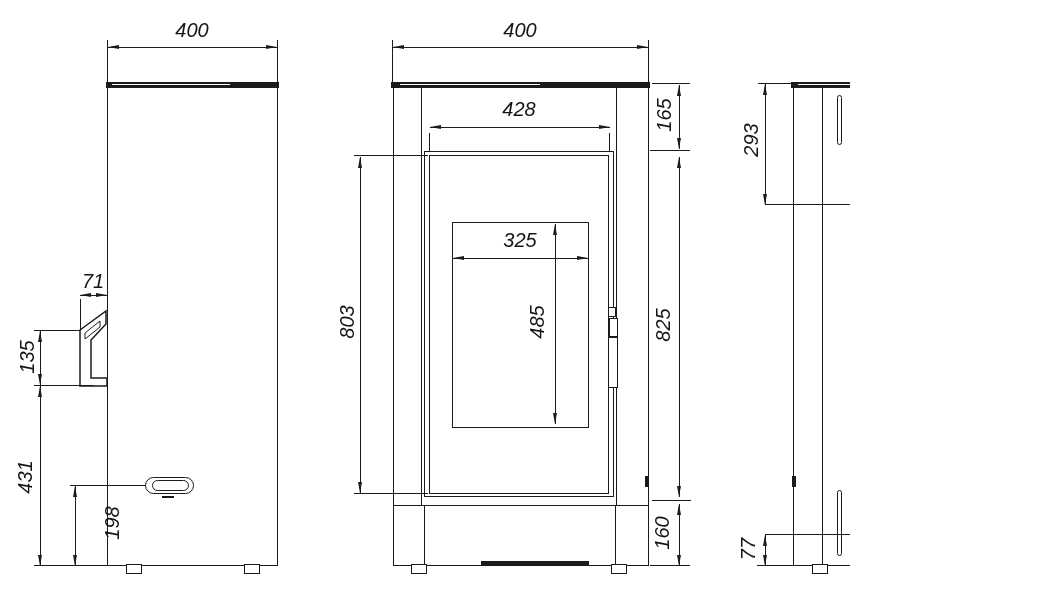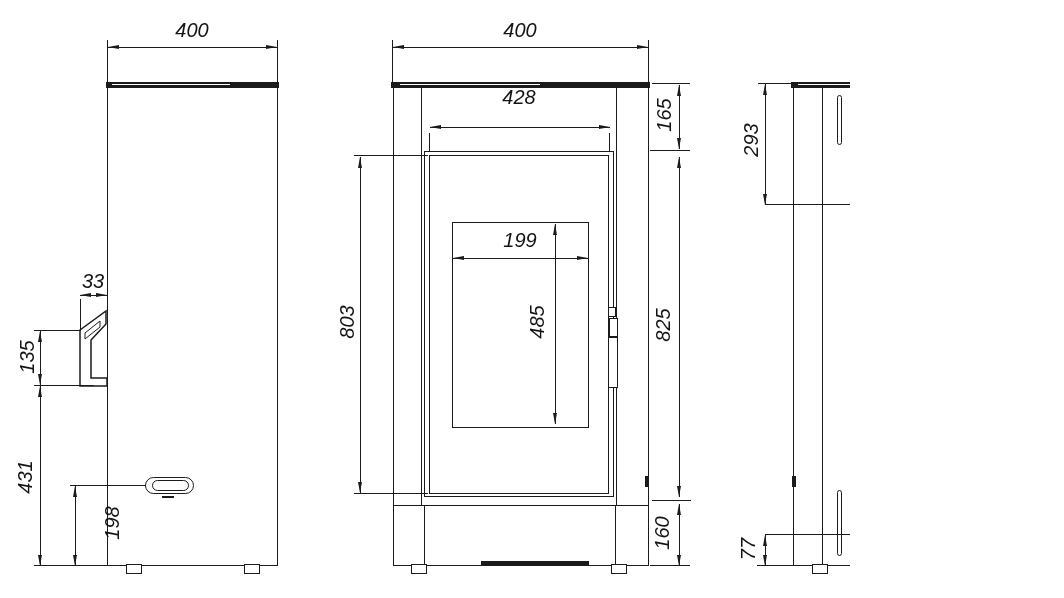--- a/index.html
+++ b/index.html
@@ -48,21 +48,21 @@
     <div class="box" style="left:126px;top:564px;width:16px;height:10px"></div>
     <div class="box" style="left:244px;top:564px;width:16px;height:10px"></div>
 
     <div class="ln" style="left:107px;top:40px;width:1px;height:44px"></div>
     <div class="ln" style="left:277px;top:40px;width:1px;height:44px"></div>
     <div class="dimh" style="left:108px;top:47px;width:169px"></div>
     <span class="lbl" style="left:192px;top:30px">400</span>
 
     <div class="ln" style="left:80px;top:299px;width:1px;height:30px"></div>
     <div class="dimh" style="left:80px;top:295px;width:27px"></div>
-    <span class="lbl" style="left:93px;top:281px">33</span>
+    <span class="lbl" style="left:93px;top:281px">71</span>
 
     <div class="ln" style="left:34px;top:330px;width:47px;height:1px"></div>
     <div class="ln" style="left:34px;top:385px;width:60px;height:1px"></div>
     <div class="dimv" style="left:40px;top:331px;height:54px"></div>
     <span class="lbl vlbl" style="left:27px;top:357px">135</span>
 
     <div class="dimv" style="left:40px;top:386px;height:180px"></div>
     <span class="lbl vlbl" style="left:25px;top:477px">431</span>
     <div class="ln" style="left:34px;top:565px;width:73px;height:1px"></div>
 
@@ -93,24 +93,24 @@
     <div class="box" style="left:611px;top:564px;width:16px;height:10px"></div>
 
     <div class="ln" style="left:392px;top:40px;width:1px;height:44px"></div>
     <div class="ln" style="left:648px;top:40px;width:1px;height:44px"></div>
     <div class="dimh" style="left:393px;top:47px;width:255px"></div>
     <span class="lbl" style="left:520px;top:30px">400</span>
 
     <div class="dimh" style="left:430px;top:127px;width:180px"></div>
     <div class="ln" style="left:429px;top:133px;width:1px;height:19px"></div>
     <div class="ln" style="left:609px;top:133px;width:1px;height:19px"></div>
-    <span class="lbl" style="left:519px;top:97px">428</span>
+    <span class="lbl" style="left:519px;top:109px">428</span>
 
     <div class="dimh" style="left:453px;top:258px;width:135px"></div>
-    <span class="lbl" style="left:520px;top:240px">199</span>
+    <span class="lbl" style="left:520px;top:240px">325</span>
 
     <div class="dimv" style="left:555px;top:224px;height:200px"></div>
     <span class="lbl vlbl" style="left:537px;top:322px">485</span>
 
     <div class="ln" style="left:354px;top:155px;width:74px;height:1px"></div>
     <div class="ln" style="left:354px;top:493px;width:74px;height:1px"></div>
     <div class="dimv" style="left:360px;top:157px;height:336px"></div>
     <span class="lbl vlbl" style="left:347px;top:322px">803</span>
 
     <div class="ln" style="left:652px;top:83px;width:38px;height:1px"></div>

